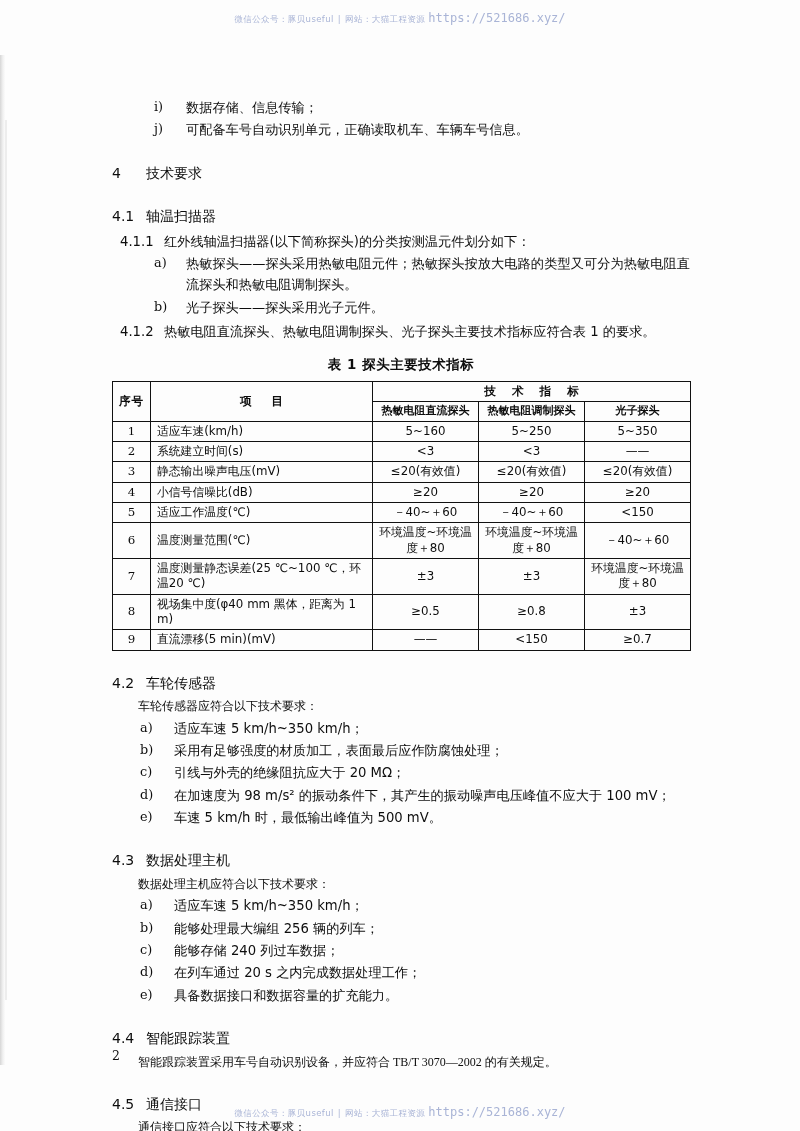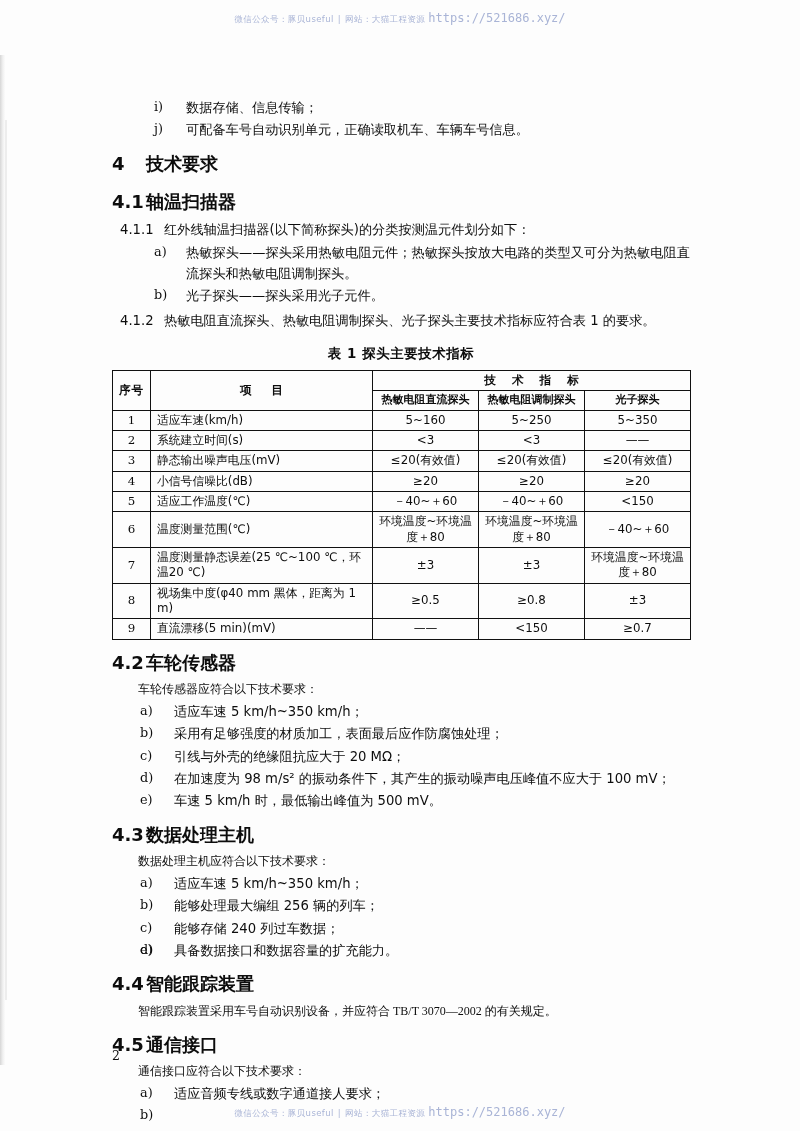--- a/index.html
+++ b/index.html
@@ -68,24 +68,24 @@
 
   
   #doc-number {
     font-family: "DejaVu Serif", "Liberation Serif", serif;
     font-weight: bold;
     font-size: 13.5px;
     letter-spacing: .5px;
     margin: 0 0 22px 0;
   }
   .heading {
-    font-weight: bold;
-    font-size: 18px;
+    font-weight: normal;
+    font-size: 14px;
     line-height: 1.6;
-    margin: 9px 0 3px 0;
+    margin: 21px 0 3px 0;
   }
   .heading .h-num {
     display: inline-block;
     min-width: 34px;
   }
   .heading.h2 .h-num { min-width: 34px; }
   .clause {
     font-size: 13.2px;
     line-height: 1.62;
     margin: 3px 0 0 8px;
@@ -380,20 +380,21 @@
       <li>
         <span class="marker">b)</span>
         <span>能够处理最大编组 256 辆的列车；</span>
       </li>
       <li>
         <span class="marker">c)</span>
         <span>能够存储 240 列过车数据；</span>
       </li>
       <li>
         <span class="marker">d)</span>
+        <span>在列车通过 20 s 之内完成数据处理工作；</span>
       </li>
       <li>
         <span class="marker">e)</span>
         <span>具备数据接口和数据容量的扩充能力。</span>
       </li>
     </ul>
 
     <div class="heading h2">
       <span class="h-num">4.4</span><span>智能跟踪装置</span>
     </div>

